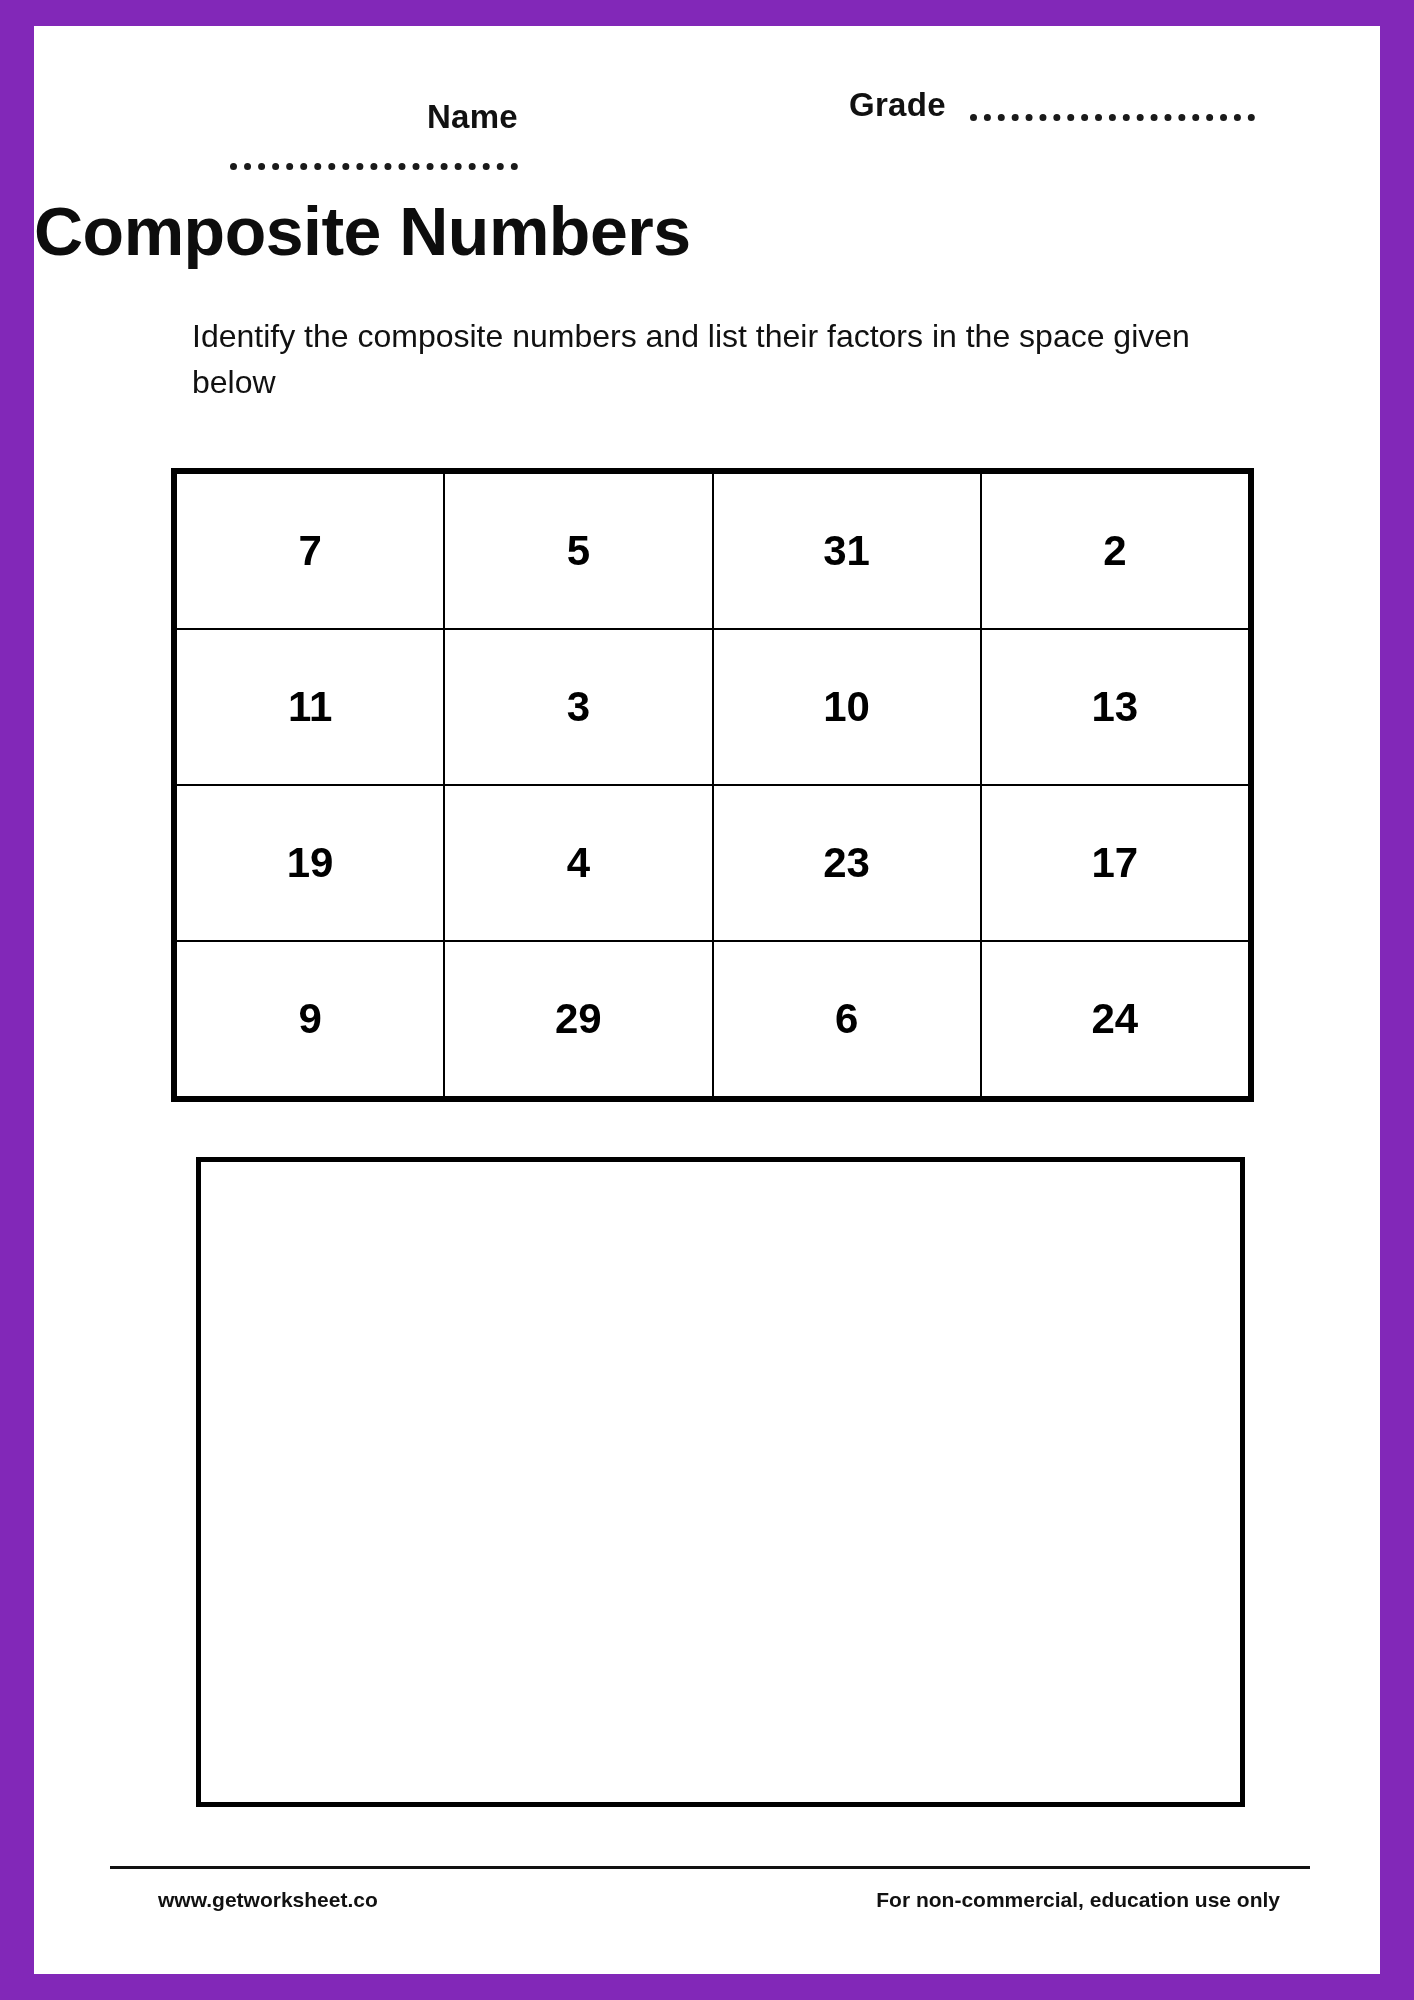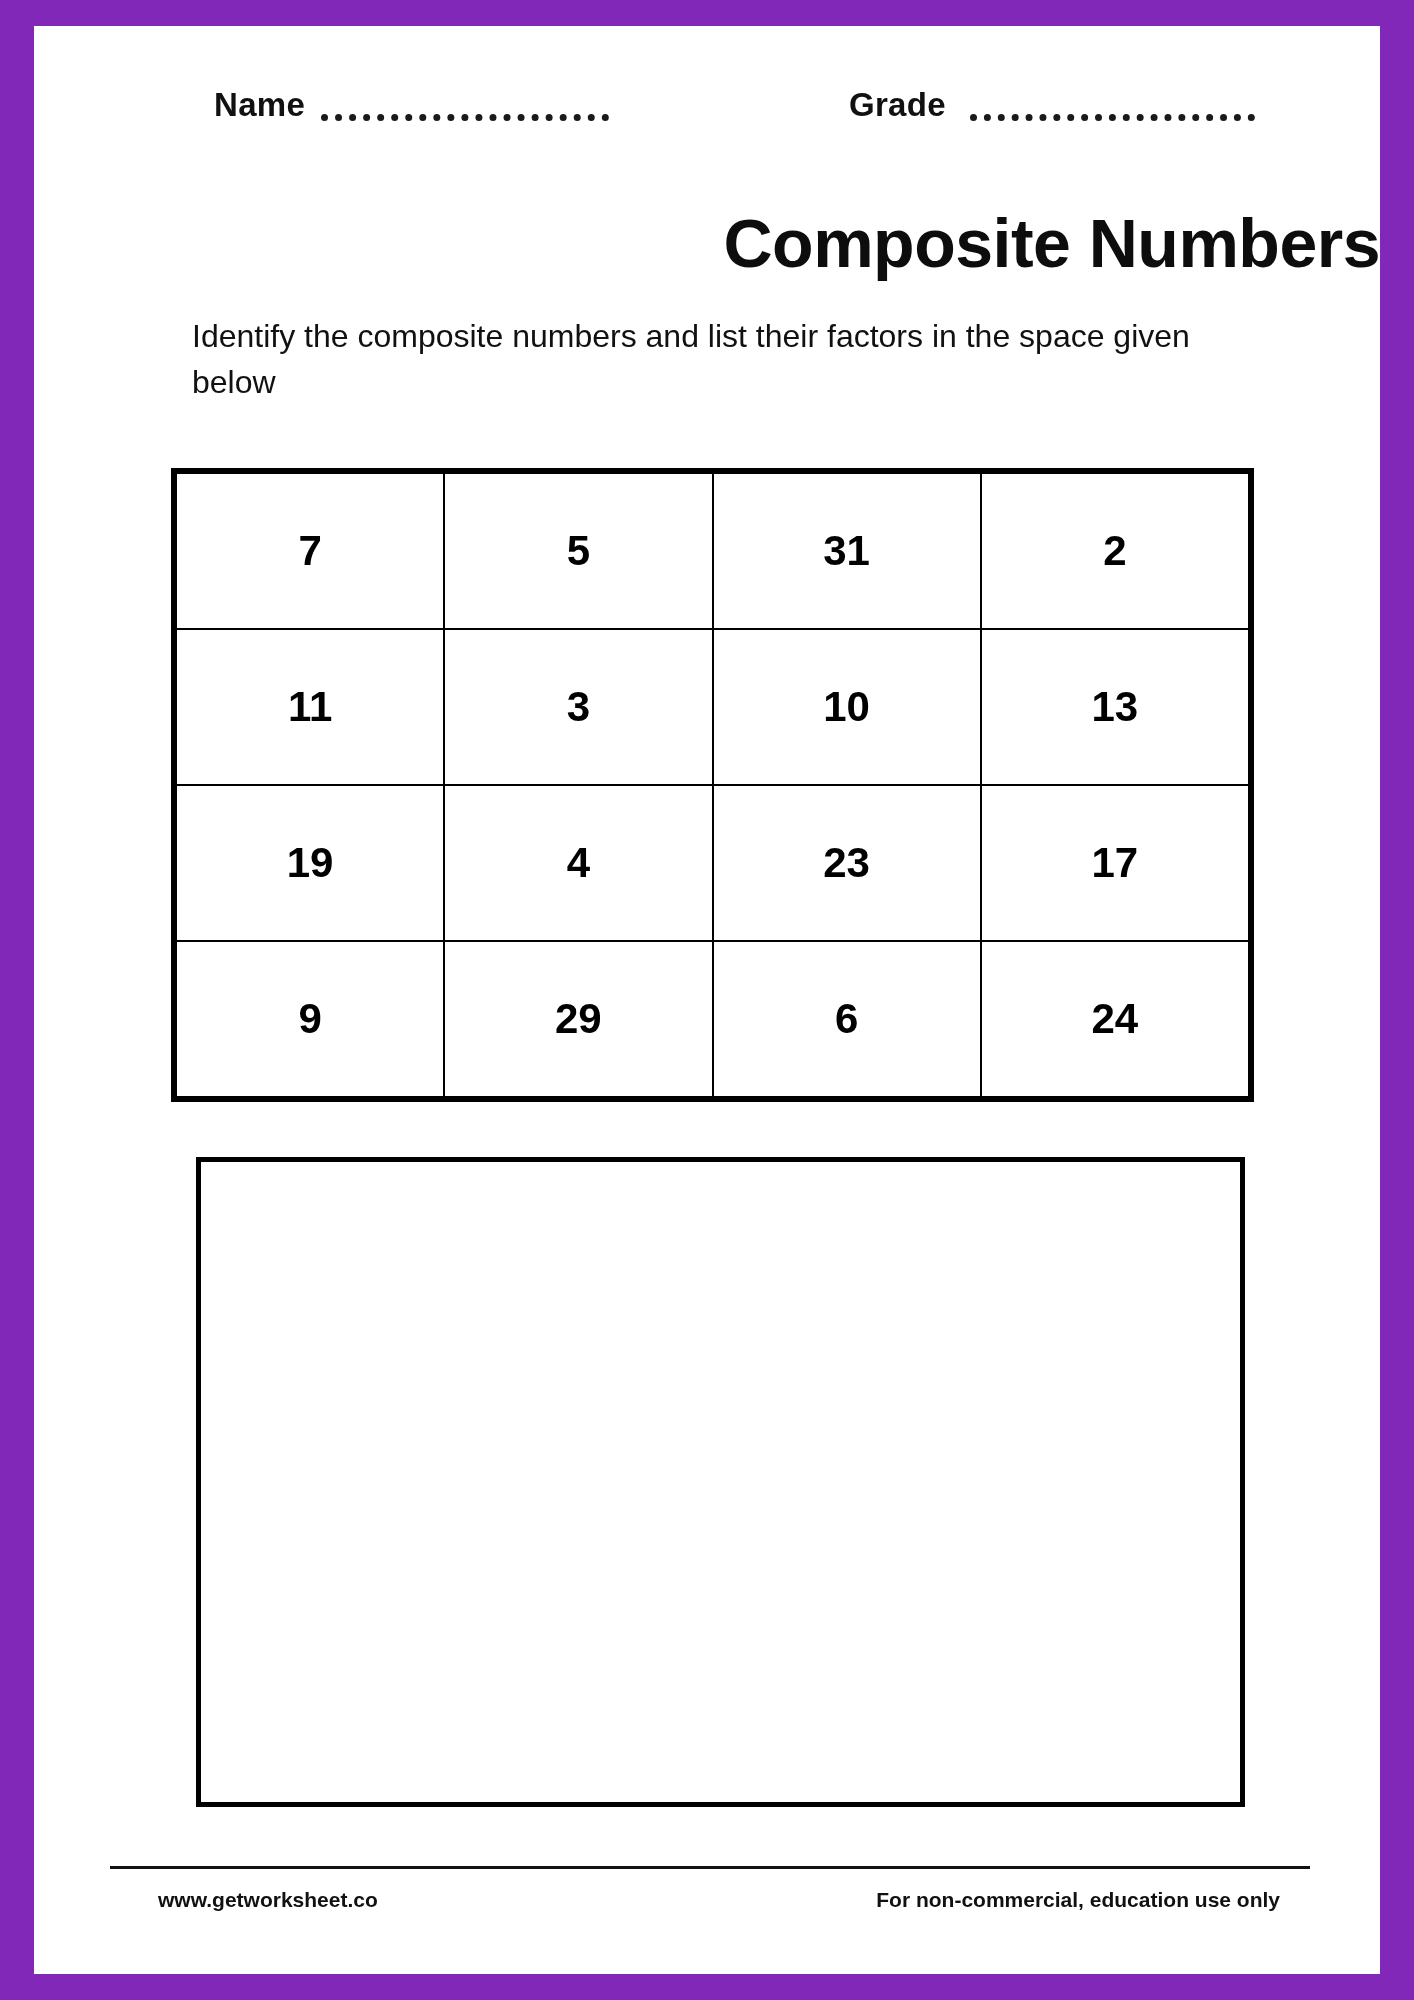--- a/index.html
+++ b/index.html
@@ -52,30 +52,30 @@
   }
   .dots {
     margin-left: 16px;
     width: 288px;
     height: 30px;
     border-bottom: 7px dotted #1a1a1a;
   }
   .dots-short {
     width: 285px;
   }
-  .field-name { left: 180px; top: 0; }
+  .field-name { left: 180px; top: 16px; flex-direction: column; }
   .field-grade { left: 815px; top: 0; gap: 8px; }
 
   
   .title {
     position: absolute;
     left: 0;
-    top: 178px;
-    width: 100%;
-    text-align: right;
+    top: 166px;
+    width: 100%;
+    text-align: left;
     font-size: 68px;
     font-weight: bold;
     color: #0d0d0d;
     letter-spacing: -0.5px;
   }
   .subtitle {
     position: absolute;
     left: 50%;
     transform: translateX(-50%);
     top: 288px;

